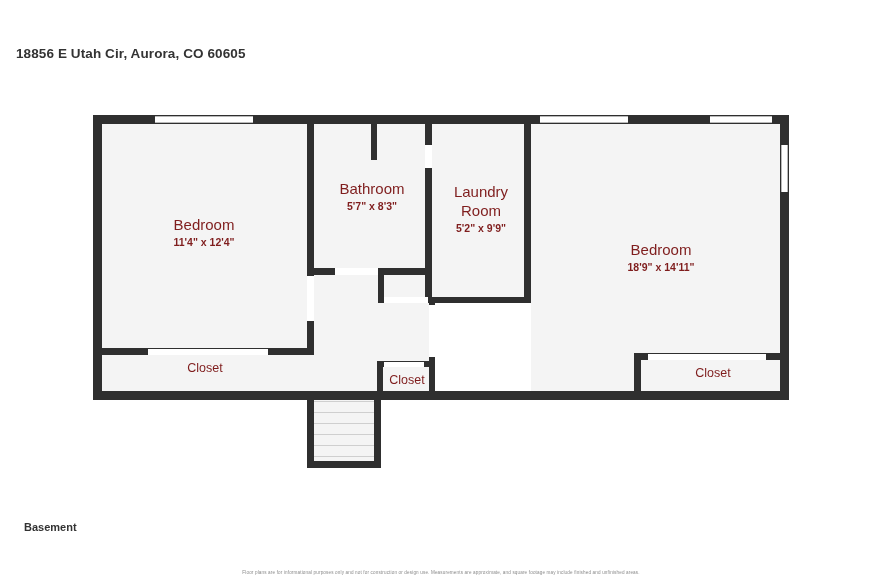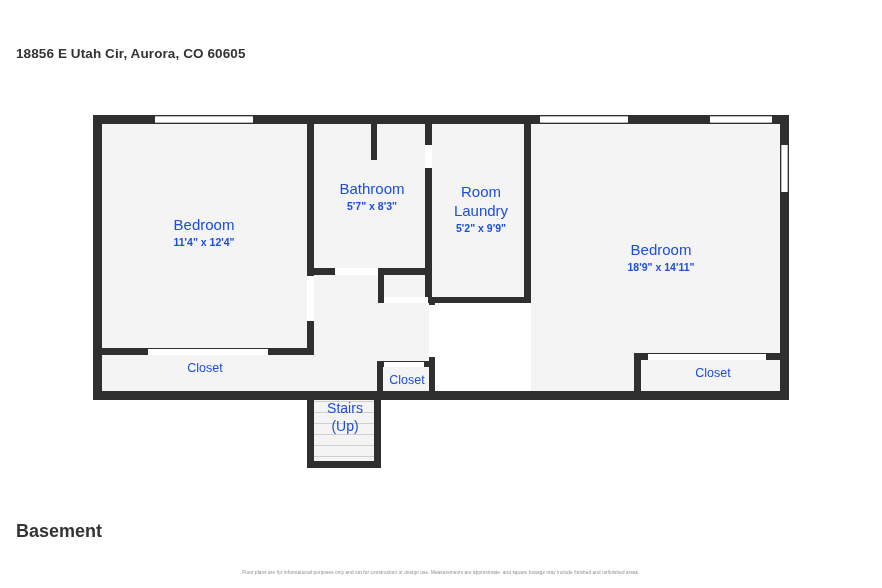--- a/index.html
+++ b/index.html
@@ -22,23 +22,23 @@
     top: 46px;
     font-size: 13.5px;
     font-weight: bold;
     color: #333333;
     letter-spacing: 0.1px;
     white-space: nowrap;
   }
 
   #floor-label {
     position: absolute;
-    left: 16px;
+    left: 24px;
     top: 521px;
-    font-size: 18px;
+    font-size: 11px;
     font-weight: bold;
     color: #333333;
     white-space: nowrap;
   }
 
   #disclaimer {
     position: absolute;
     left: 0;
     right: 0;
     top: 570px;
@@ -94,21 +94,21 @@
   .tread {
     position: absolute;
     background: #cfcfcf;
     height: 1px;
   }
 
   
   .label {
     position: absolute;
     text-align: center;
-    color: #1d4ed8;
+    color: #7f1d1d;
     line-height: 1.26;
     white-space: nowrap;
   }
   .label .name {
     display: block;
     font-size: 15px;
     font-weight: normal;
   }
   .label .dims {
     display: block;
@@ -196,43 +196,39 @@
     <span class="name">Bedroom</span>
     <span class="dims">11'4" x 12'4"</span>
   </div>
 
   <div class="label" style="left:302px; top:180px; width:140px;">
     <span class="name">Bathroom</span>
     <span class="dims">5'7" x 8'3"</span>
   </div>
 
   <div class="label" style="left:420px; top:183px; width:122px;">
+    <span class="name">Laundry</span>
     <span class="name">Room</span>
-    <span class="name">Laundry</span>
     <span class="dims">5'2" x 9'9"</span>
   </div>
 
   <div class="label" style="left:568px; top:241px; width:186px;">
     <span class="name">Bedroom</span>
     <span class="dims">18'9" x 14'11"</span>
   </div>
 
   <div class="label small" style="left:144px; top:361px; width:122px;">
     <span class="name">Closet</span>
   </div>
 
   <div class="label small" style="left:374px; top:373px; width:66px;">
     <span class="name">Closet</span>
   </div>
 
   <div class="label small" style="left:652px; top:366px; width:122px;">
     <span class="name">Closet</span>
   </div>
 
-  <div class="label stairs" style="left:311px; top:400px; width:68px;">
-    <span class="name">Stairs</span>
-    <span class="name">(Up)</span>
-  </div>
 
 </div>
 
 <div id="floor-label">Basement</div>
 <div id="disclaimer">Floor plans are for informational purposes only and not for construction or design use. Measurements are approximate, and square footage may include finished and unfinished areas.</div>
 
 </body></html>

